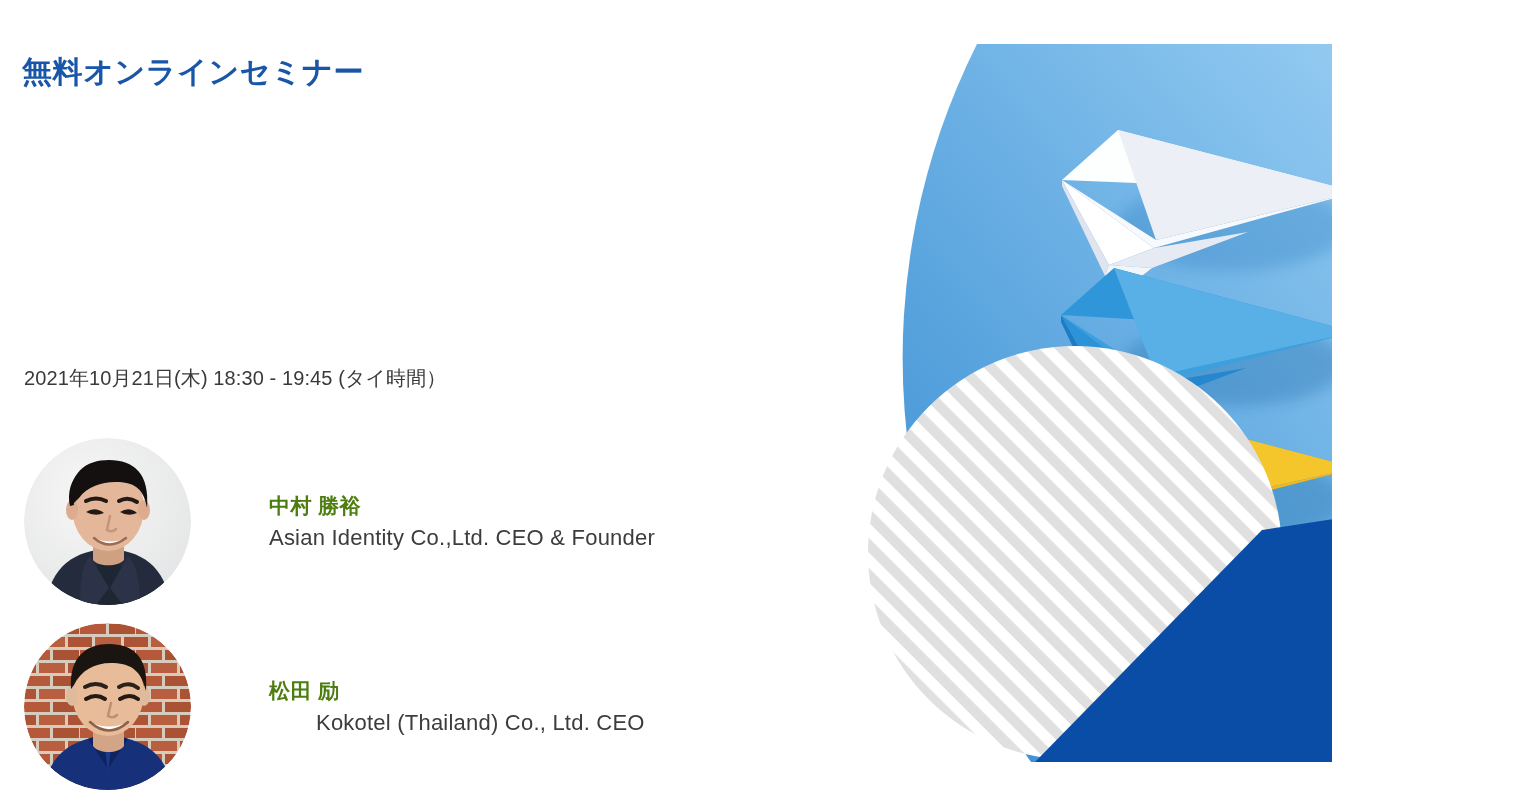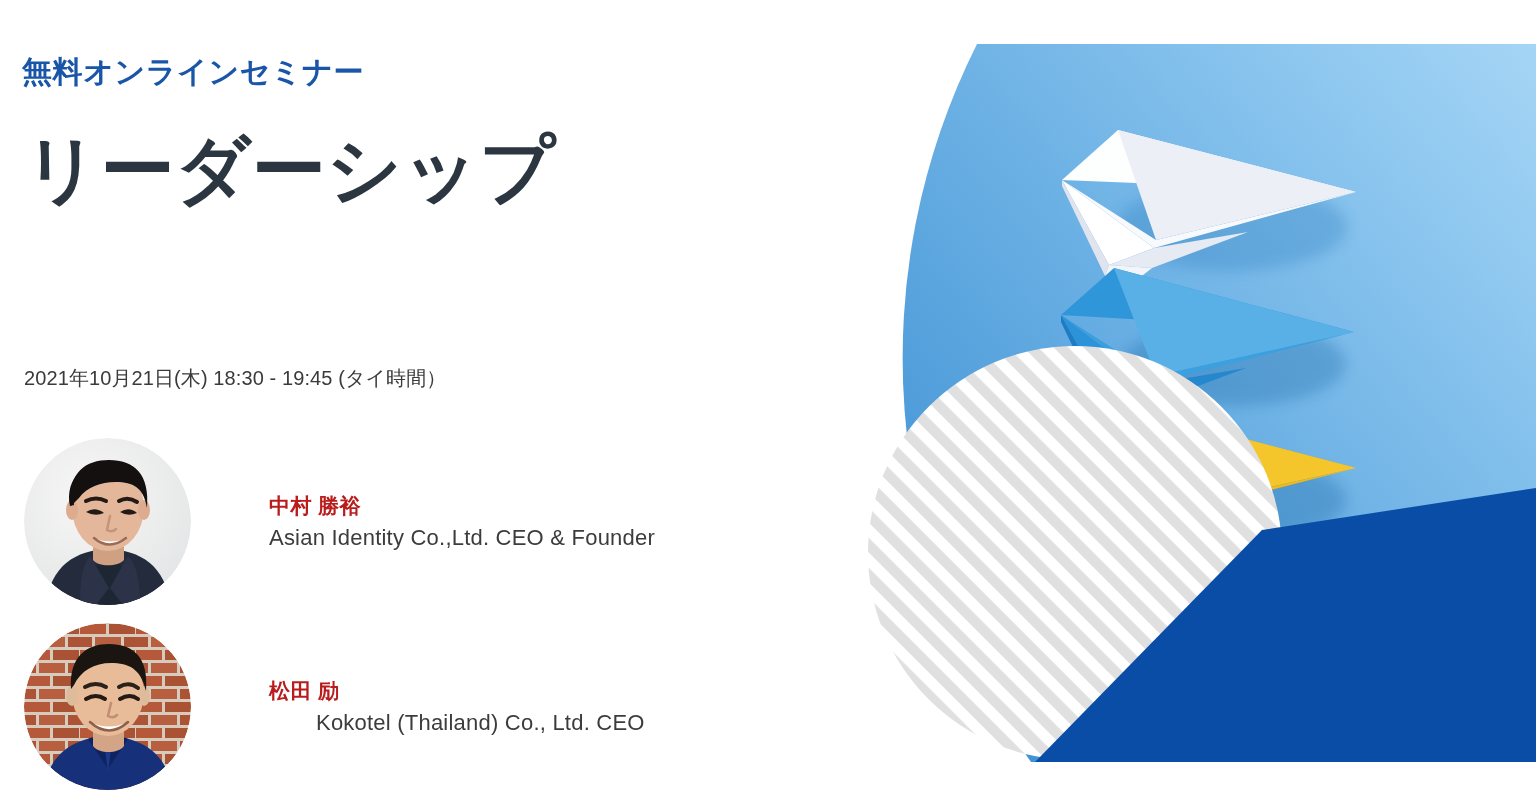--- a/index.html
+++ b/index.html
@@ -11,21 +11,21 @@
     width: 1536px;
     height: 812px;
     overflow: hidden;
     font-family: "Liberation Sans", "DejaVu Sans", sans-serif;
     position: relative;
   }
 
   #stage {
     position: absolute;
     left: 0; top: 0;
-    width: 1536px;
+    width: 1332px;
     height: 812px;
     background: #ffffff;
     overflow: hidden;
   }
 
   
   .left-col {
     position: absolute;
     left: 0;
     top: 0;
@@ -91,21 +91,21 @@
   }
   .avatar svg { display: block; width: 167px; height: 167px; }
 
   .speaker-text {
     margin-left: 78px;
     padding-top: 2px;
   }
   .sp-name {
     font-size: 21px;
     font-weight: 700;
-    color: #b91c1c;
+    color: #4d7c0f;
     letter-spacing: 0.02em;
     line-height: 1.5;
     white-space: nowrap;
   }
   .sp-role {
     font-size: 22px;
     font-weight: 400;
     color: #3c3c3c;
     letter-spacing: 0.01em;
     line-height: 1.55;
@@ -130,21 +130,20 @@
 </head>
 <body>
 
 <div id="stage">
 
   <div class="left-col">
 
     <div class="eyebrow">無料オンラインセミナー</div>
 
     <div class="title-block">
-      <span class="title-line">リーダーシップ</span>
     </div>
 
     <div class="datetime">2021年10月21日(木) 18:30 - 19:45 (タイ時間）</div>
 
     <div class="speaker speaker-1">
       <div class="avatar">
         <svg viewBox="0 0 167 167" xmlns="http://www.w3.org/2000/svg" aria-hidden="true">
           <defs>
             <clipPath id="clipA">
                 <circle cx="83.5" cy="83.5" r="83.5"></circle>

